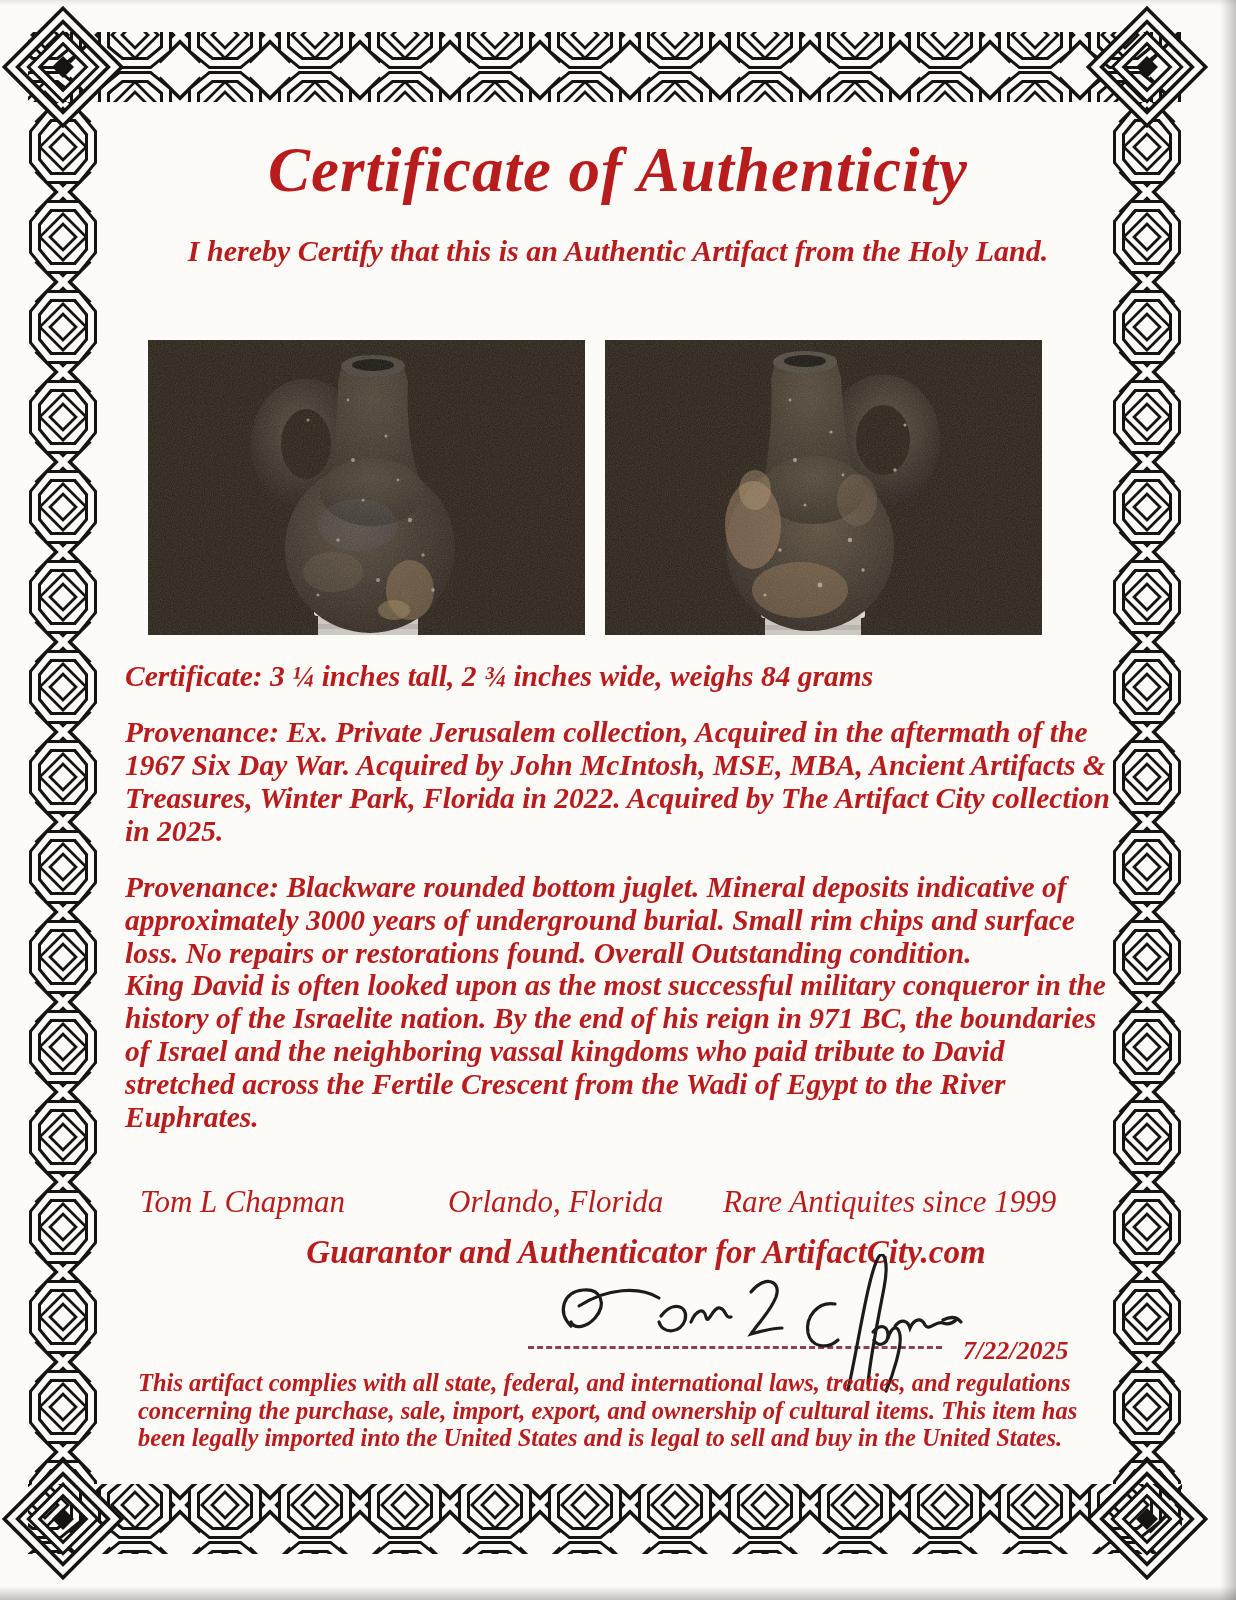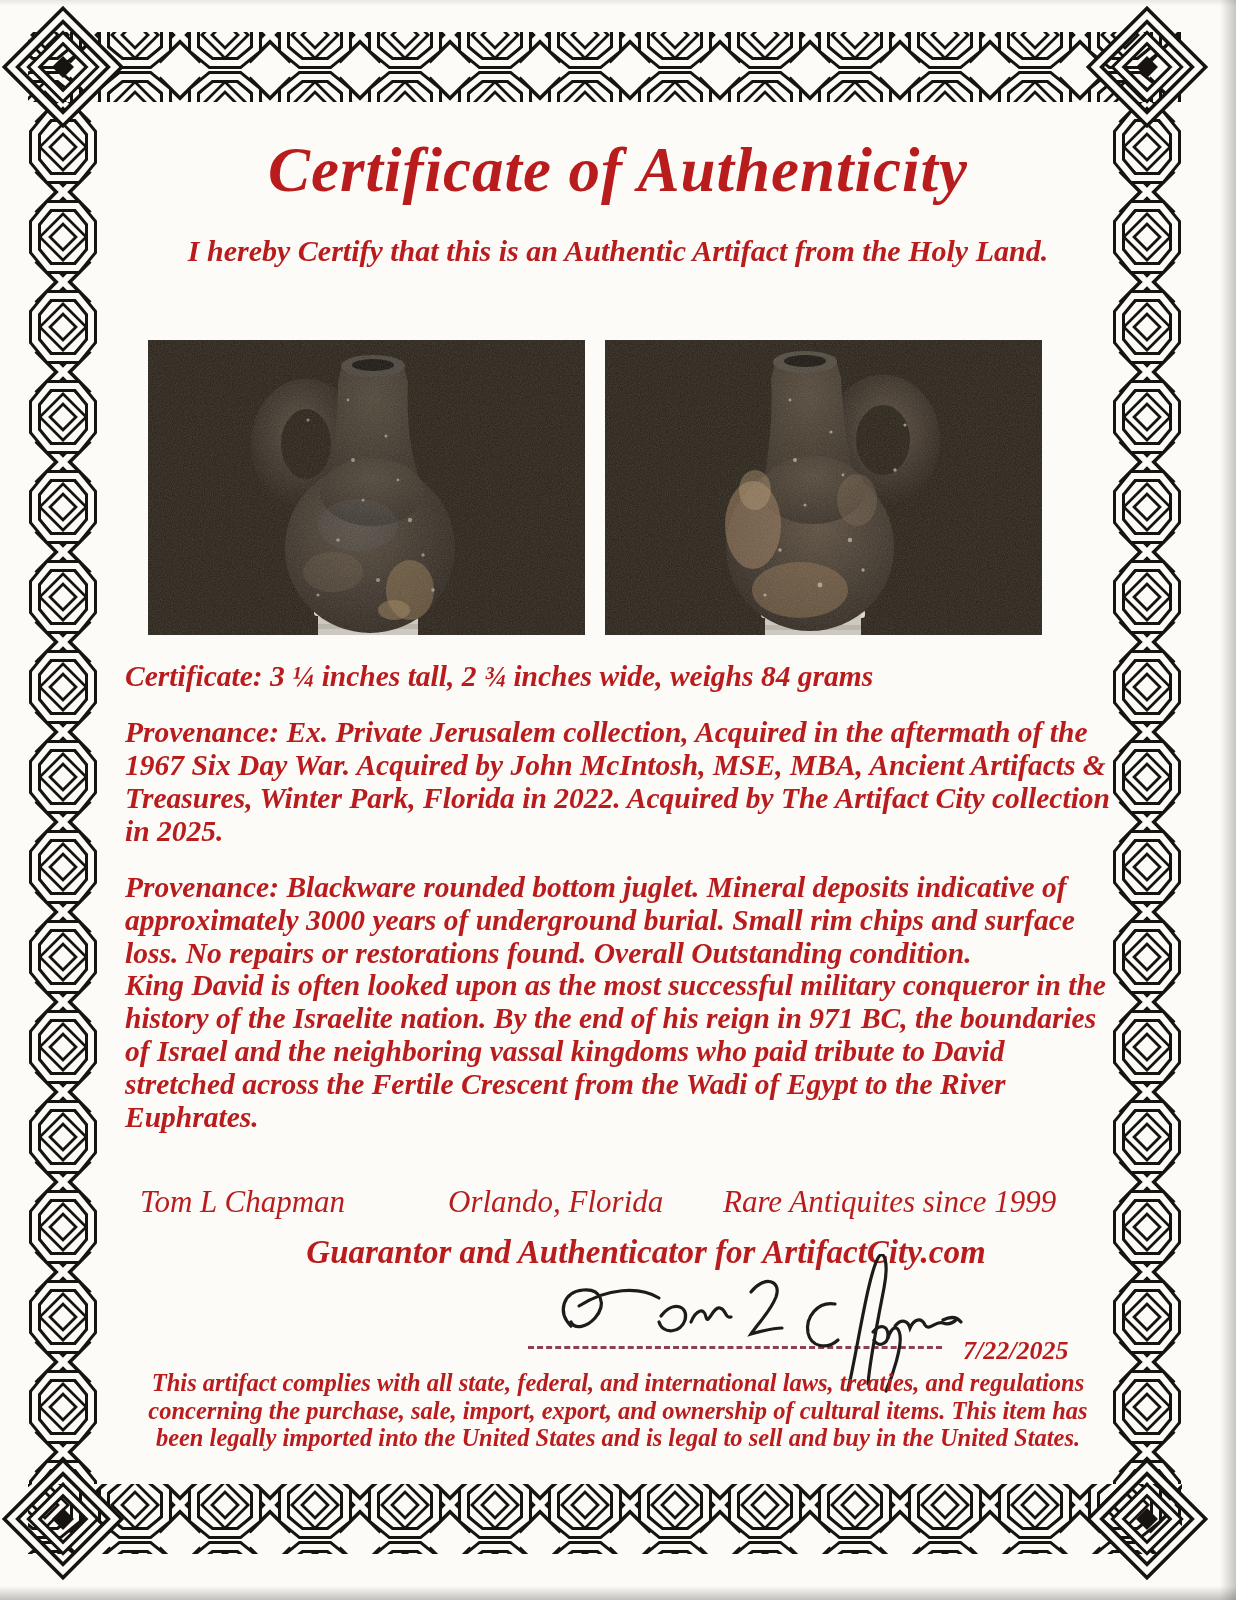--- a/index.html
+++ b/index.html
@@ -40,21 +40,21 @@
   .ni-1{left:140px;} .ni-2{left:428px;margin-left:20px;} .ni-3{left:723px;}
   .guarantor{position:absolute;top:1234px;left:0;width:100%;text-align:center;
     font-size:33px;font-style:italic;font-weight:700;margin-left:28px;}
 
   .sig-svg{position:absolute;left:543px;top:1254px;}
   .sig-line{position:absolute;left:528px;top:1346px;width:414px;height:0;
     border-bottom:3px dashed #8a4150;}
   .sig-date{position:absolute;left:963px;top:1336px;font-size:26px;
     font-style:italic;font-weight:700;}
 
-  .legal{position:absolute;top:1369px;left:138px;width:960px;text-align:center;
+  .legal{position:absolute;top:1369px;left:138px;width:960px;text-align:left;
     font-size:24.5px;line-height:27.5px;font-style:italic;font-weight:700;}
 </style>
 </head>
 <body>
 
 <div class="page">
 
   <svg class="border-art" width="1236" height="1600" viewBox="0 0 1236 1600" aria-hidden="true">
     <defs>
       <pattern id="kn" width="90" height="70" patternUnits="userSpaceOnUse">

